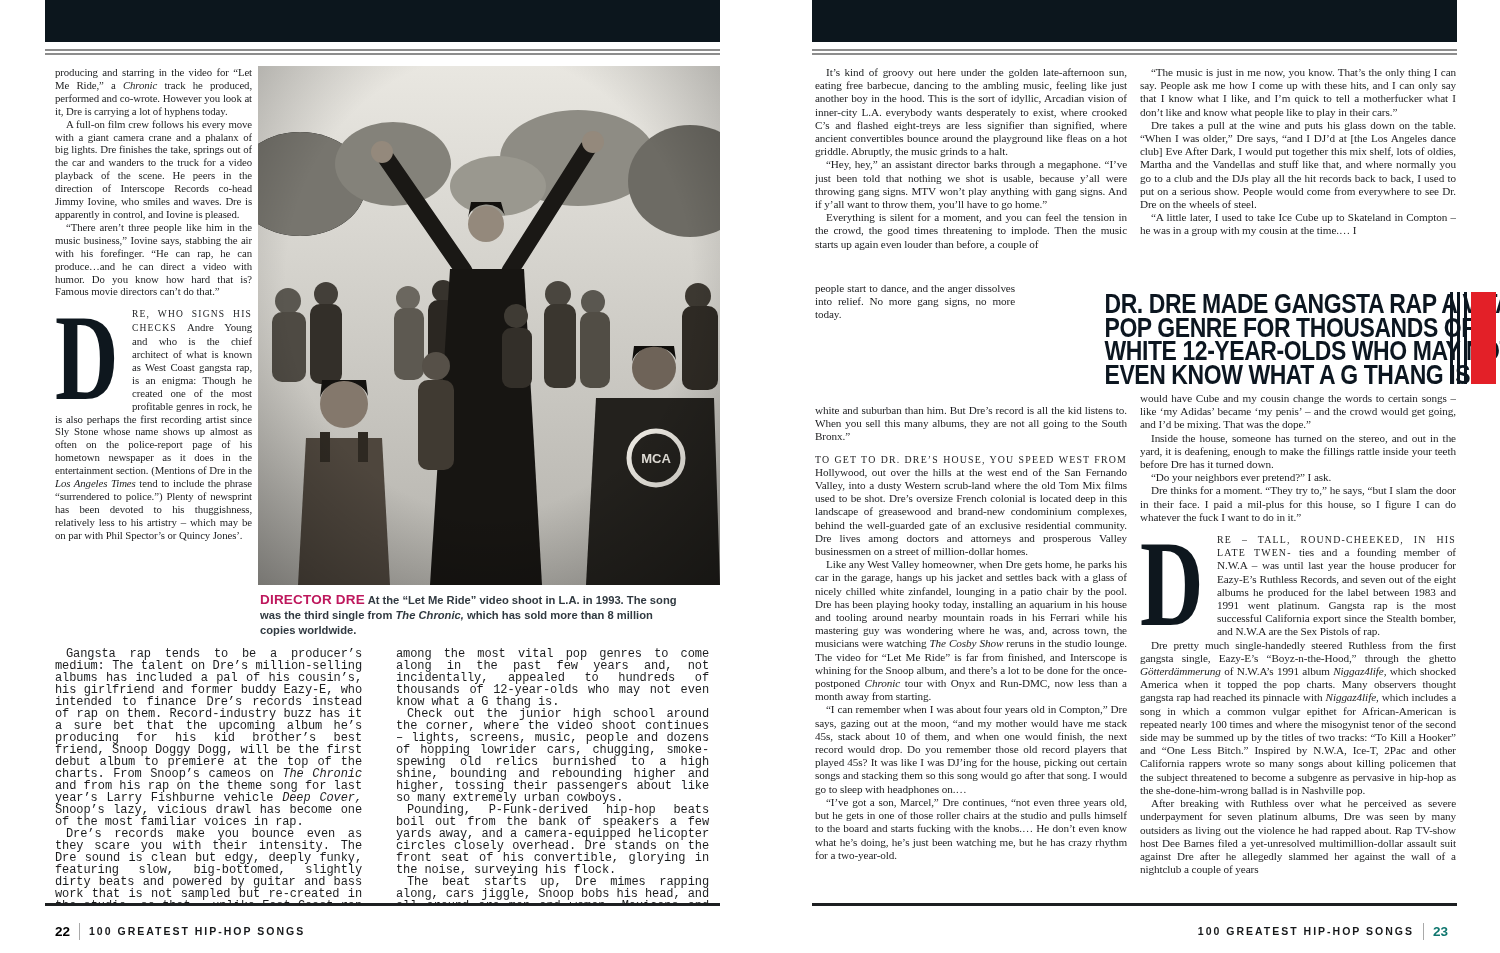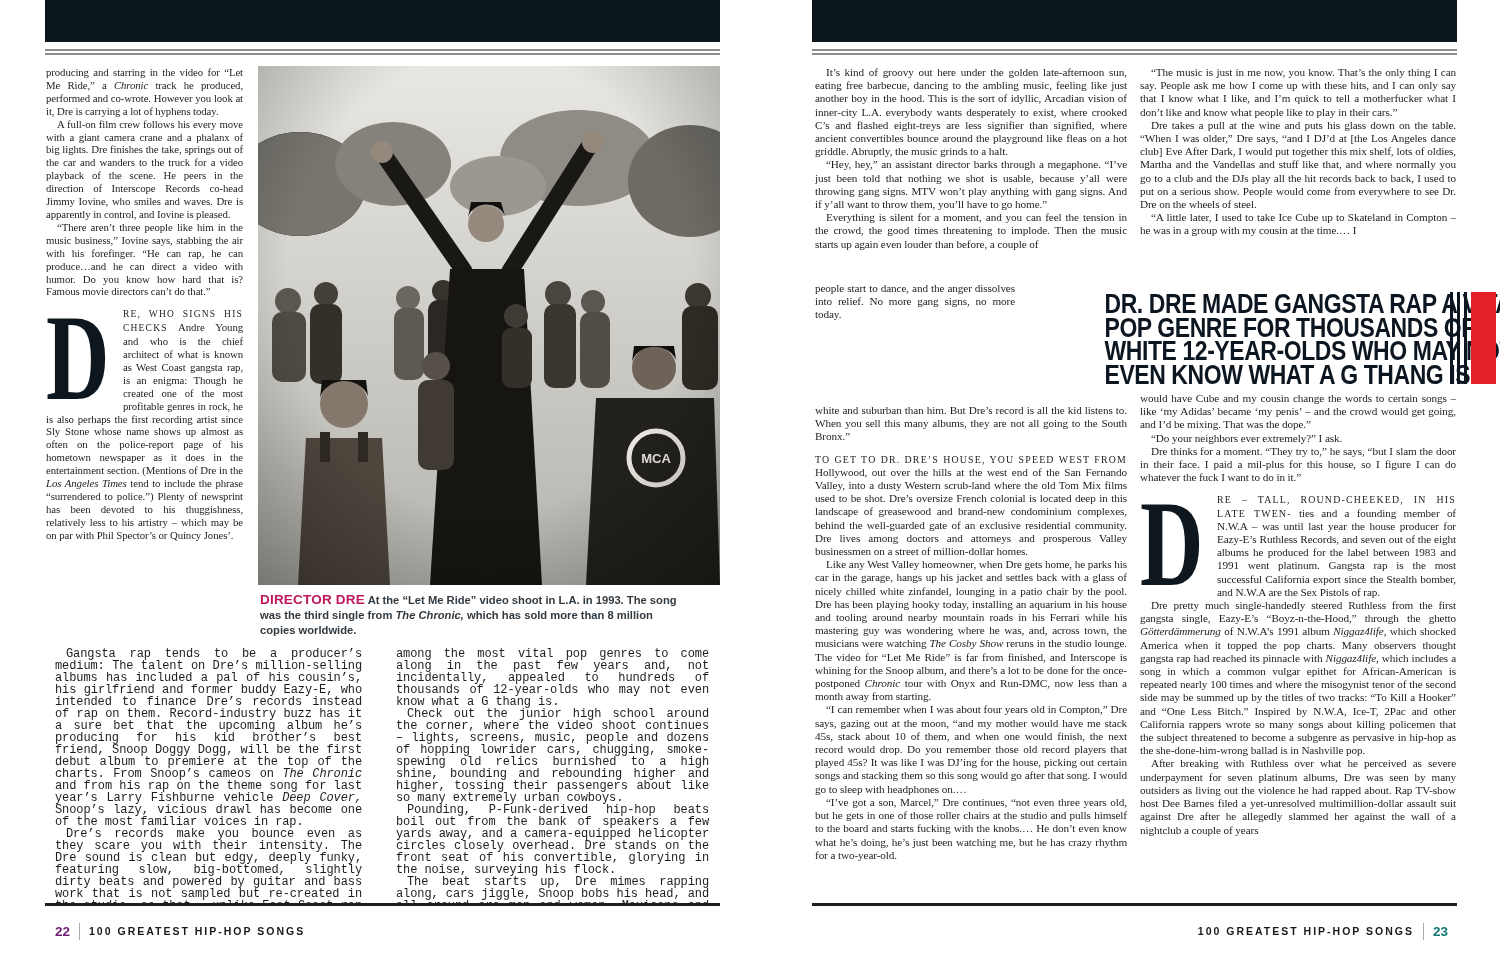--- a/index.html
+++ b/index.html
@@ -40,36 +40,36 @@
            line-height:23.5px;color:#0c1620;text-align:right;letter-spacing:-.5px;
            text-transform:uppercase;white-space:nowrap;}
   .pq-bar{position:absolute;top:0;width:3px;height:92px;background:#0c1620;}
   .pq-red{position:absolute;top:0;width:25px;height:92px;}
 
   
   .footrule{background:#1d1f21;height:3px;}
   .foot{font-family:"Liberation Sans", sans-serif;font-weight:700;font-size:10.5px;
         letter-spacing:2px;color:#17191b;white-space:nowrap;}
   .pagenum{font-family:"Liberation Sans", sans-serif;font-weight:700;font-size:13.5px;letter-spacing:0;}
-  .pagenum.left{color:#701a75;}
+  .pagenum.left{color:#000000;}
   .pagenum.right{color:#0f766e;}
   .footsep{display:inline-block;width:1px;height:17px;background:#a9a9a9;vertical-align:middle;margin:0 9px;}
   .footrow{display:flex;align-items:center;}
   i{font-style:italic;}
 </style>
 </head>
 <body>
 
 <div class="spread">
 
   <div class="abs topbar" style="left:45px;top:0;width:675px;"></div>
   <div class="abs rule-thin" style="left:45px;top:49px;width:675px;"></div>
   <div class="abs rule-thin" style="left:45px;top:53px;width:675px;"></div>
 
-  <div class="abs serif introL" style="left:46px;top:66px;width:197px;height:580px;">
+  <div class="abs serif introL" style="left:55px;top:66px;width:197px;height:580px;">
       <p class="para">producing and starring in the video for “Let Me Ride,” a <i>Chronic</i> track he produced, performed and co-wrote. However you look at it, Dre is carrying a lot of hyphens today.</p>
       <p class="para indent">A full-on film crew follows his every move with a giant camera crane and a phalanx of big lights. Dre finishes the take, springs out of the car and wanders to the truck for a video playback of the scene. He peers in the direction of Interscope Records co-head Jimmy Iovine, who smiles and waves. Dre is apparently in control, and Iovine is pleased.</p>
       <p class="para indent">“There aren’t three people like him in the music business,” Iovine says, stabbing the air with his forefinger. “He can rap, he can produce…and he can direct a video with humor. Do you know how hard that is? Famous movie directors can’t do that.”</p>
       <p class="para space"><span class="dropcap">D</span><span class="lead">re, who signs his checks</span> Andre Young and who is the chief architect of what is known as West Coast gangsta rap, is an enigma: Though he created one of the most profitable genres in rock, he is also perhaps the first recording artist since Sly Stone whose name shows up almost as often on the police-report page of his hometown newspaper as it does in the entertainment section. (Mentions of Dre in the <i>Los Angeles Times</i> tend to include the phrase “surrendered to police.”) Plenty of newsprint has been devoted to his thuggishness, relatively less to his artistry – which may be on par with Phil Spector’s or Quincy Jones’.</p>
     </div>
 
   <div class="abs photo" style="left:258px;top:66px;width:462px;height:519px;">
     <svg viewBox="0 0 462 519" preserveAspectRatio="none">
       <defs>
         <linearGradient id="sky" x1="0" y1="0" x2="0" y2="1">
@@ -199,21 +199,22 @@
         <div class="pq-line">EVEN KNOW WHAT A G THANG IS.</div>
       </div>
     <div class="pq-bar" style="left:420px;"></div>
     <div class="pq-bar" style="left:427px;"></div>
     <div class="pq-bar" style="left:434px;"></div>
     <div class="pq-red" style="left: 441px; background: rgb(227, 32, 40);"></div>
   </div>
 
   <div class="abs serif colR" style="left:1140px;top:392px;width:316px;height:511px;">
       <p class="para">would have Cube and my cousin change the words to certain songs – like ‘my Adidas’ became ‘my penis’ – and the crowd would get going, and I’d be mixing. That was the dope.”</p>
-      <p class="para indent">“Do your neighbors ever extremely?” I ask.</p>
+      <p class="para indent">Inside the house, someone has turned on the stereo, and out in the yard, it is deafening, enough to make the fillings rattle inside your teeth before Dre has it turned down.</p>
+      <p class="para indent">“Do your neighbors ever pretend?” I ask.</p>
       <p class="para indent">Dre thinks for a moment. “They try to,” he says, “but I slam the door in their face. I paid a mil-plus for this house, so I figure I can do whatever the fuck I want to do in it.”</p>
       <p class="para space"><span class="dropcap">D</span><span class="lead">re – tall, round-cheeked, in his late twen-</span> ties and a founding member of N.W.A – was until last year the house producer for Eazy-E’s Ruthless Records, and seven out of the eight albums he produced for the label between 1983 and 1991 went platinum. Gangsta rap is the most successful California export since the Stealth bomber, and N.W.A are the Sex Pistols of rap.</p>
       <p class="para indent">Dre pretty much single-handedly steered Ruthless from the first gangsta single, Eazy-E’s “Boyz-n-the-Hood,” through the ghetto <i>Götterdämmerung</i> of N.W.A’s 1991 album <i>Niggaz4life,</i> which shocked America when it topped the pop charts. Many observers thought gangsta rap had reached its pinnacle with <i>Niggaz4life,</i> which includes a song in which a common vulgar epithet for African-American is repeated nearly 100 times and where the misogynist tenor of the second side may be summed up by the titles of two tracks: “To Kill a Hooker” and “One Less Bitch.” Inspired by N.W.A, Ice-T, 2Pac and other California rappers wrote so many songs about killing policemen that the subject threatened to become a subgenre as pervasive in hip-hop as the she-done-him-wrong ballad is in Nashville pop.</p>
       <p class="para indent">After breaking with Ruthless over what he perceived as severe underpayment for seven platinum albums, Dre was seen by many outsiders as living out the violence he had rapped about. Rap TV-show host Dee Barnes filed a yet-unresolved multimillion-dollar assault suit against Dre after he allegedly slammed her against the wall of a nightclub a couple of years</p>
     </div>
 
   <div class="abs footrule" style="left:812px;top:903px;width:645px;"></div>
   <div class="abs footrow" style="right:52px;top:921px;height:20px;">
     <span class="foot">100 GREATEST HIP-HOP SONGS</span>
     <span class="footsep"></span>

